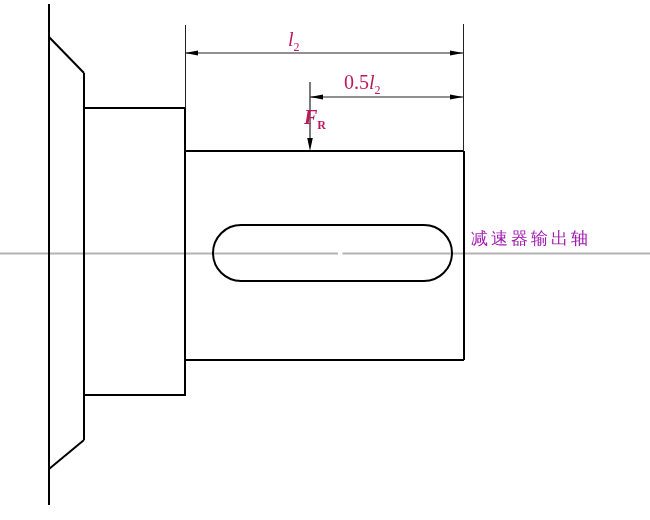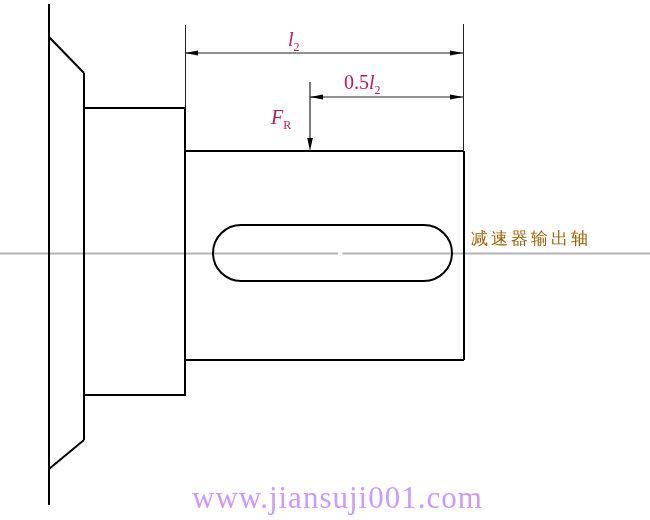--- a/index.html
+++ b/index.html
@@ -40,21 +40,21 @@
   .force-label sub {
     font-size: 12px;
     line-height: 0;
   }
   .force-label {
     font-size: 20px;
   }
   .part-label {
     font-size: 17px;
     letter-spacing: 3px;
-    color: #a16207;
+    color: #a21caf;
     font-family: Liberation Serif, serif;
   }
   .watermark {
     position: absolute;
     left: 192px;
     top: 480px;
     font-size: 31px;
     letter-spacing: 1px;
     color: #cc99ff;
     font-family: "Liberation Serif", serif;
@@ -117,21 +117,20 @@
   </svg>
 
   <div class="label dim-label" style="left:288px; top:28px;">
     <span class="sym">l</span><sub>2</sub>
   </div>
 
   <div class="label dim-label" style="left:344px; top:71px;text-align:right;">
     <span>0.5</span><span class="sym">l</span><sub>2</sub>
   </div>
 
-  <div class="label force-label" style="left:271px; top:106px;">
+  <div class="label force-label" style="left:304px; top:106px;font-weight:bold;">
     <span class="sym">F</span><sub>R</sub>
   </div>
 
   <div class="label part-label" style="left:471px; top:230px;">减速器输出轴</div>
 
-  <div class="watermark">www.jiansuji001.com</div>
 
 </div>
 
 </body></html>

